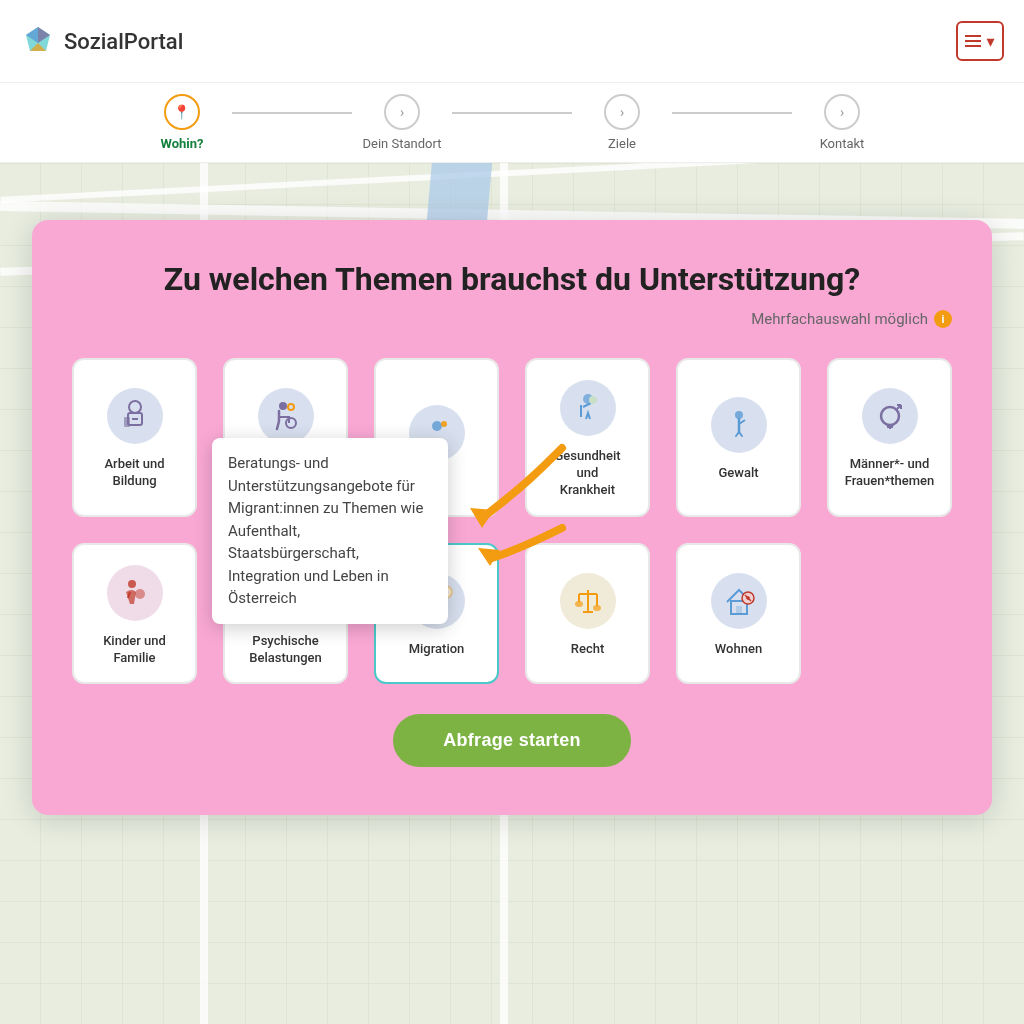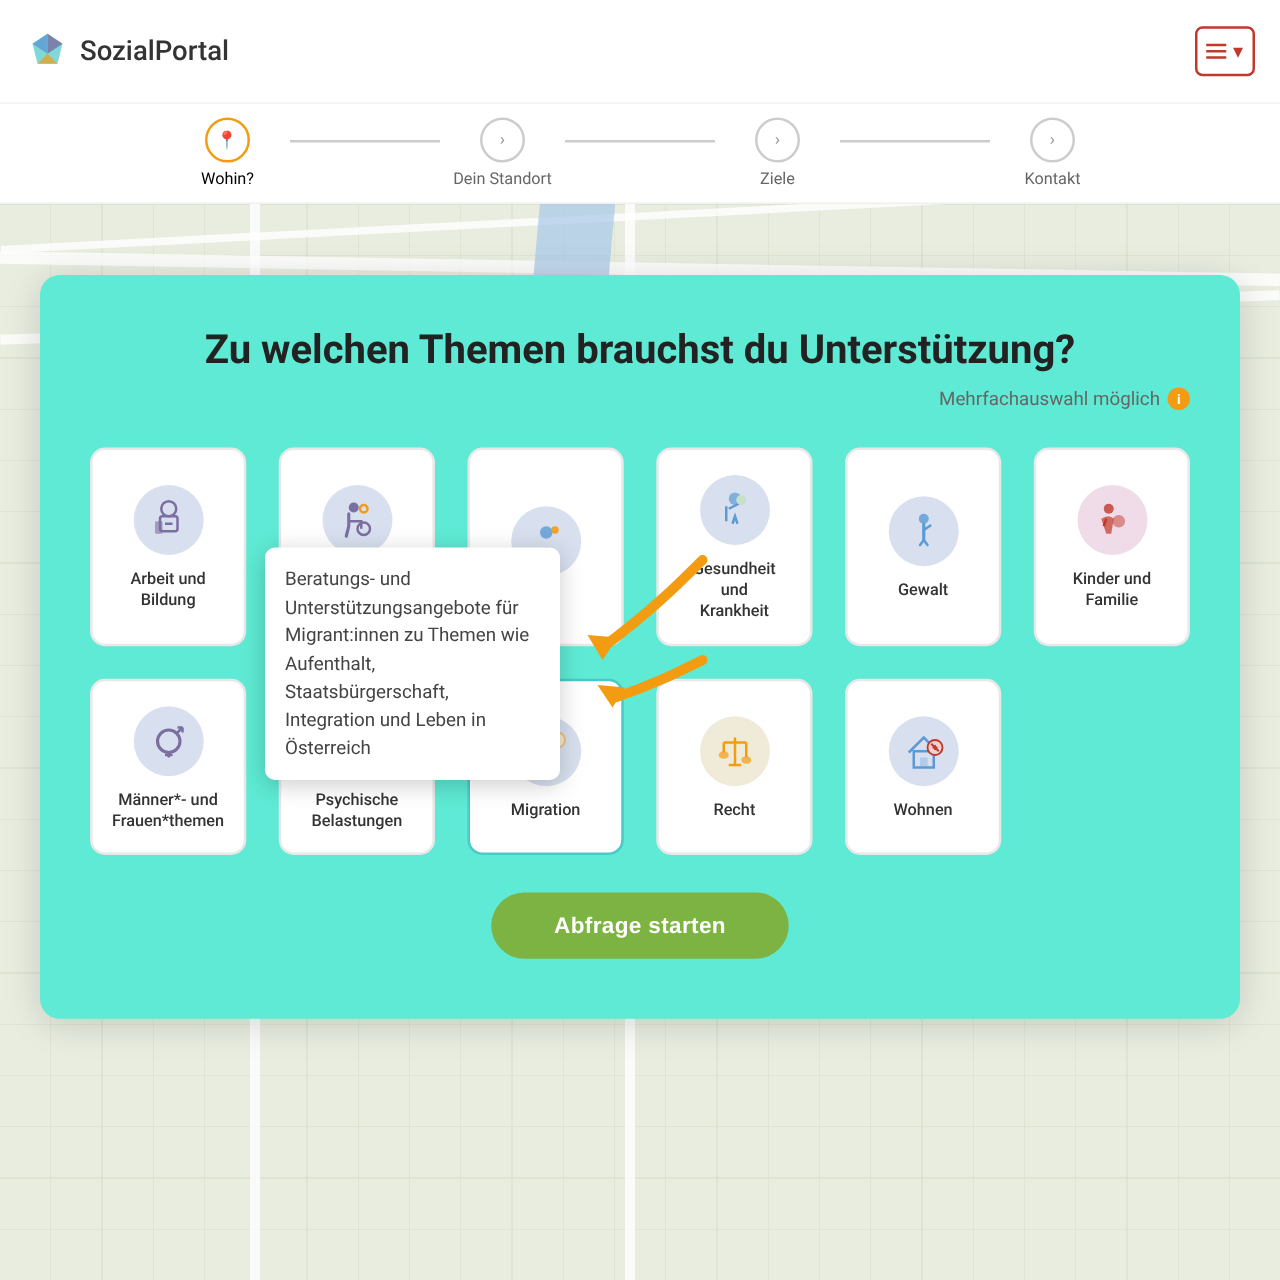--- a/index.html
+++ b/index.html
@@ -83,22 +83,22 @@
     .progress-step-icon.active {
       border-color: #f39c12;
       color: #f39c12;
     }
     .progress-step-label {
       font-size: 13px;
       color: #666;
       text-align: center;
     }
     .progress-step-label.active {
-      color: #000000;
-      font-weight: 400;
+      color: #15803d;
+      font-weight: 700;
     }
     .progress-line {
       width: 120px;
       height: 2px;
       background: #ccc;
       margin-bottom: 20px;
     }
 
     
     .map-bg {
@@ -129,21 +129,21 @@
       opacity: 0.7;
     }
 
     
     .main-card {
       position: absolute;
       top: 220px;
       left: 50%;
       transform: translateX(-50%);
       width: 960px;
-      background: #5eead4;
+      background: #f9a8d4;
       border-radius: 16px;
       padding: 40px 40px 30px;
       box-shadow: 0 4px 30px rgba(0,0,0,0.15);
       z-index: 5;
     }
 
     .card-title {
       font-size: 32px;
       font-weight: 700;
       color: #222;
@@ -399,43 +399,43 @@
           <circle cx="17" cy="7" r="4" fill="#5b9bd5" opacity="0.8"></circle>
           <path d="M17 11 L17 24" stroke="#5b9bd5" stroke-width="2.5" fill="none" stroke-linecap="round"></path>
           <path d="M17 16 L23 12" stroke="#5b9bd5" stroke-width="2" fill="none"></path>
           <path d="M14 28 L17 24 L20 28" stroke="#5b9bd5" stroke-width="2" fill="none" stroke-linecap="round"></path>
         </svg>
       </div>
       <div class="topic-label">Gewalt</div>
     </div>
 
     <div class="topic-card">
-      <div class="topic-icon-circle" style="background:#f0dce8;">
-        <svg width="34" height="34" viewBox="0 0 34 34">
-          <circle cx="14" cy="8" r="4" fill="#c0392b" opacity="0.8"></circle>
-          <path d="M8 16 Q14 12 18 16 L16 28 L12 28 Z" fill="#c0392b" opacity="0.7"></path>
-          <circle cx="22" cy="18" r="5" fill="#c0392b" opacity="0.5"></circle>
-          <path d="M12 16 L10 22" stroke="#c0392b" stroke-width="2" fill="none"></path>
-        </svg>
-      </div>
-      <div class="topic-label">Kinder und<br>Familie</div>
-    </div>
-
-    <div class="topic-card">
       <div class="topic-icon-circle" style="background:#d8e0ef;">
         <svg width="34" height="34" viewBox="0 0 34 34">
           <circle cx="17" cy="17" r="9" fill="none" stroke="#7b6ea0" stroke-width="2.5"></circle>
           <line x1="24" y1="10" x2="28" y2="6" stroke="#7b6ea0" stroke-width="2"></line>
           <line x1="24" y1="6" x2="28" y2="6" stroke="#7b6ea0" stroke-width="2"></line>
           <line x1="28" y1="6" x2="28" y2="10" stroke="#7b6ea0" stroke-width="2"></line>
           <line x1="17" y1="26" x2="17" y2="30" stroke="#7b6ea0" stroke-width="2"></line>
           <line x1="14" y1="28" x2="20" y2="28" stroke="#7b6ea0" stroke-width="2"></line>
         </svg>
       </div>
       <div class="topic-label">Männer*- und<br>Frauen*themen</div>
+    </div>
+
+    <div class="topic-card">
+      <div class="topic-icon-circle" style="background:#f0dce8;">
+        <svg width="34" height="34" viewBox="0 0 34 34">
+          <circle cx="14" cy="8" r="4" fill="#c0392b" opacity="0.8"></circle>
+          <path d="M8 16 Q14 12 18 16 L16 28 L12 28 Z" fill="#c0392b" opacity="0.7"></path>
+          <circle cx="22" cy="18" r="5" fill="#c0392b" opacity="0.5"></circle>
+          <path d="M12 16 L10 22" stroke="#c0392b" stroke-width="2" fill="none"></path>
+        </svg>
+      </div>
+      <div class="topic-label">Kinder und<br>Familie</div>
     </div>
 
     <div class="topic-card">
       <div class="topic-icon-circle" style="background:#e8dcef;">
         <svg width="34" height="34" viewBox="0 0 34 34">
           <circle cx="17" cy="14" r="8" fill="none" stroke="#9b59b6" stroke-width="2"></circle>
           <path d="M13 10 Q17 6 21 10" stroke="#9b59b6" stroke-width="1.5" fill="none"></path>
           <circle cx="14" cy="14" r="1.5" fill="#9b59b6"></circle>
           <circle cx="20" cy="14" r="1.5" fill="#9b59b6"></circle>
           <path d="M14 18 Q17 20 20 18" stroke="#9b59b6" stroke-width="1.5" fill="none"></path>

